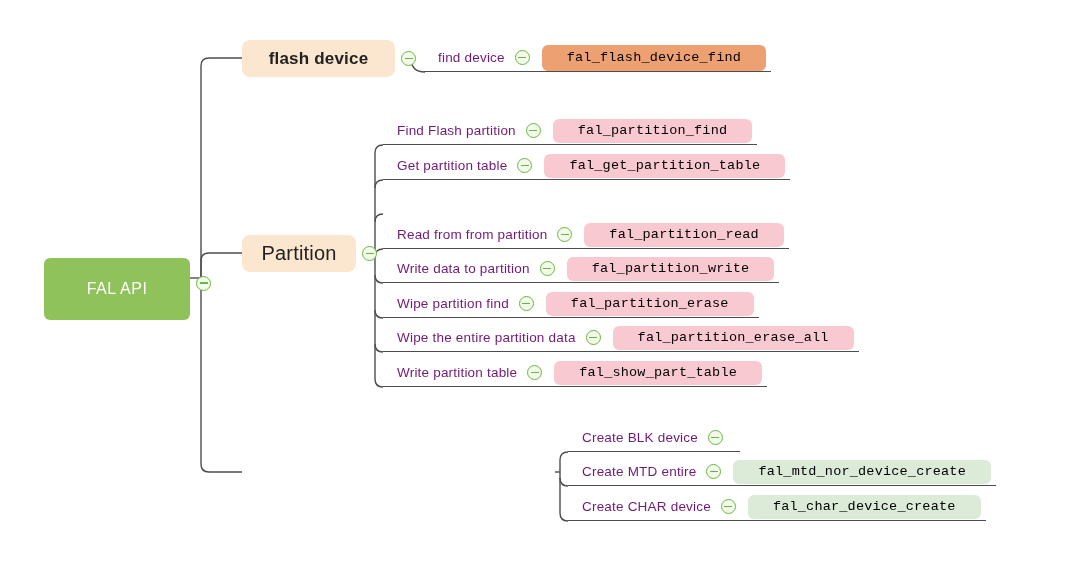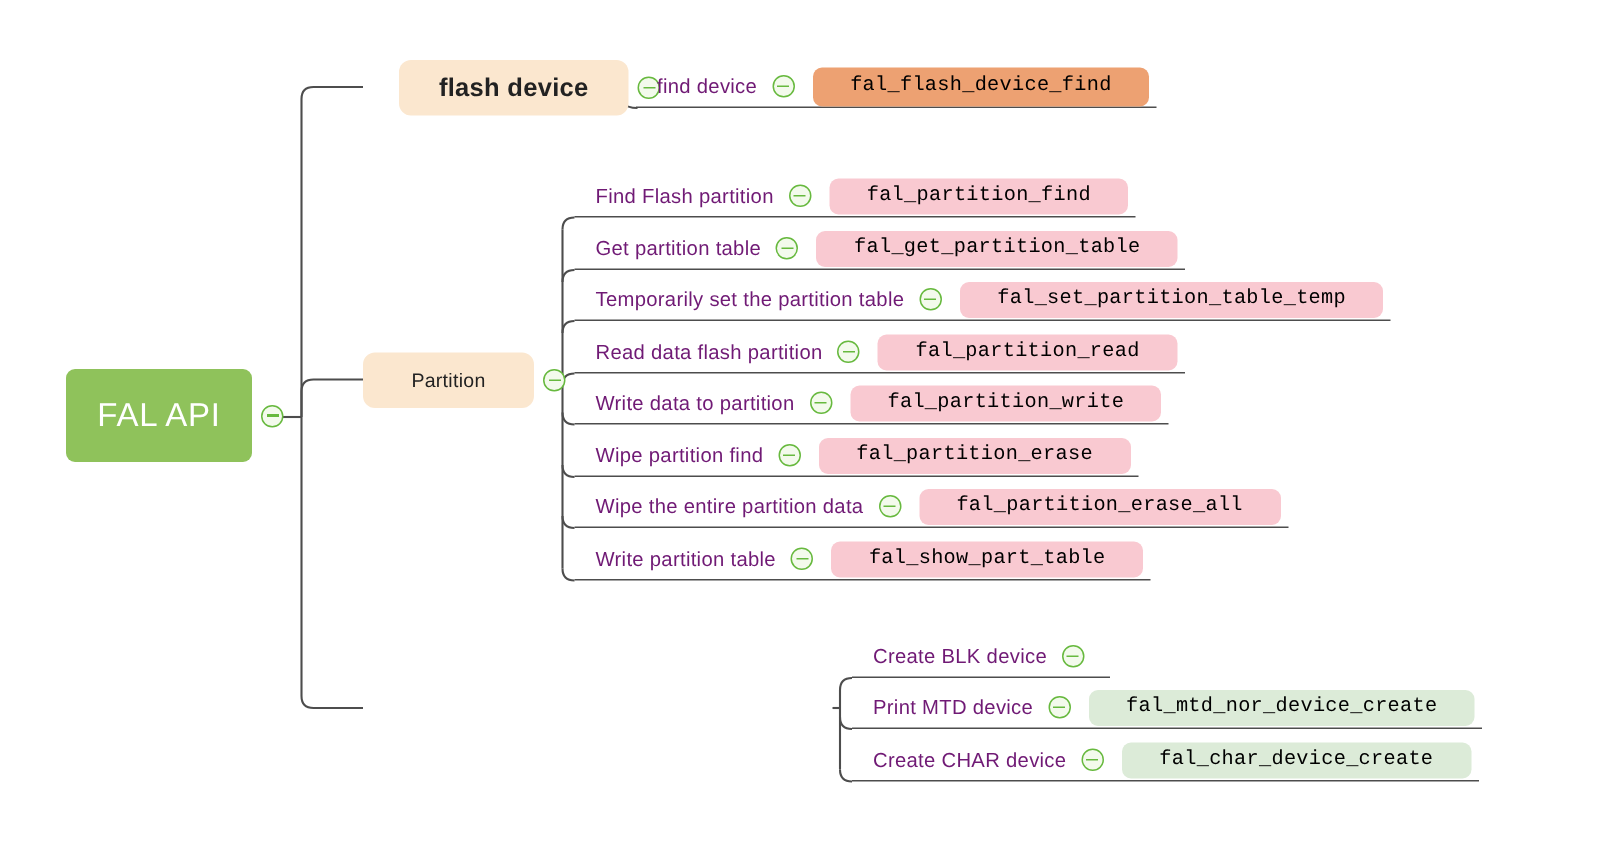--- a/index.html
+++ b/index.html
@@ -11,25 +11,26 @@
     height: 561px;
     background: #ffffff;
     overflow: hidden;
   }
   #wires { position: absolute; left: 0; top: 0; width: 1069px; height: 561px; }
   #wires path { stroke: var(--line, #4d4d4d); stroke-width: 1.4; fill: none; }
 
   
   .root { position: absolute; left: 44px; top: 246px; display: flex; align-items: center; }
   .root-box {
-    width: 124px; height: 62px;
+    width: 146px; height: 62px;
     background: var(--root-green, #8FC25B);
-    color: #ffffff; font-size: 22px; letter-spacing: 0.5px;
+    color: #ffffff; font-size: 16px; letter-spacing: 0.5px;
     display: flex; align-items: center; justify-content: center;
     border-radius: 6px;
+    margin-top: 12px;
   }
 
   
   .minus {
     width: 15px; height: 15px; flex: none;
     border: 1.5px solid var(--icon-green, #67B93E);
     border-radius: 50%;
     background: #F3FAEC;
     position: relative;
   }
@@ -39,24 +40,24 @@
     background: var(--icon-green, #67B93E);
   }
 
   
   .branch { position: absolute; display: flex; align-items: center; }
   .branch .minus { margin-left: 6px; }
   .branch-box {
     height: 37px; display: flex; align-items: center; justify-content: center;
     background: var(--peach, #FBE7CF);
     border-radius: 8px;
-    color: #222222; font-size: 13px; letter-spacing: 0.2px;
+    color: #222222; font-size: 20px; letter-spacing: 0.2px;
     padding: 0 10px; white-space: nowrap;
   }
-  .w-flash  { min-width: 153px; font-size: 17px; font-weight: 600; margin-left: 24px; }
+  .w-flash  { min-width: 153px; font-size: 17px; font-weight: 600; }
   .w-part   { min-width: 114px; }
   .w-create { min-width: 297px; }
 
   
   .child-row {
     position: absolute; height: 28px;
     display: flex; align-items: center;
     border-bottom: 1.5px solid var(--line, #4d4d4d);
     padding: 0 5px 0 14px;
     white-space: nowrap;
@@ -127,27 +128,22 @@
   <div class="child-row" style="left:383px; top:117px">
     <span class="child-label">Find Flash partition</span>
     <span class="minus"></span>
     <span class="api api-pink">fal_partition_find</span>
   </div>
   <div class="child-row" style="left:383px; top:152px">
     <span class="child-label">Get partition table</span>
     <span class="minus"></span>
     <span class="api api-pink">fal_get_partition_table</span>
   </div>
-  <div class="child-row" style="left:383px; top:186px">
-    <span class="child-label">Temporarily set the partition table</span>
-    <span class="minus"></span>
-    <span class="api api-pink">fal_set_partition_table_temp</span>
-  </div>
   <div class="child-row" style="left:383px; top:221px">
-    <span class="child-label">Read data flash partition</span>
+    <span class="child-label">Read from from partition</span>
     <span class="minus"></span>
     <span class="api api-pink">fal_partition_read</span>
   </div>
   <div class="child-row" style="left:383px; top:255px">
     <span class="child-label">Write data to partition</span>
     <span class="minus"></span>
     <span class="api api-pink">fal_partition_write</span>
   </div>
   <div class="child-row" style="left:383px; top:290px">
     <span class="child-label">Wipe partition find</span>
@@ -164,21 +160,21 @@
     <span class="minus"></span>
     <span class="api api-pink">fal_show_part_table</span>
   </div>
 
 
   <div class="child-row" style="left:568px; top:424px">
     <span class="child-label">Create BLK device</span>
     <span class="minus"></span>
   </div>
   <div class="child-row" style="left:568px; top:458px">
-    <span class="child-label">Print MTD device</span>
+    <span class="child-label">Create MTD entire</span>
     <span class="minus"></span>
     <span class="api api-green">fal_mtd_nor_device_create</span>
   </div>
   <div class="child-row" style="left:568px; top:493px">
     <span class="child-label">Create CHAR device</span>
     <span class="minus"></span>
     <span class="api api-green">fal_char_device_create</span>
   </div>
 
 </div>

